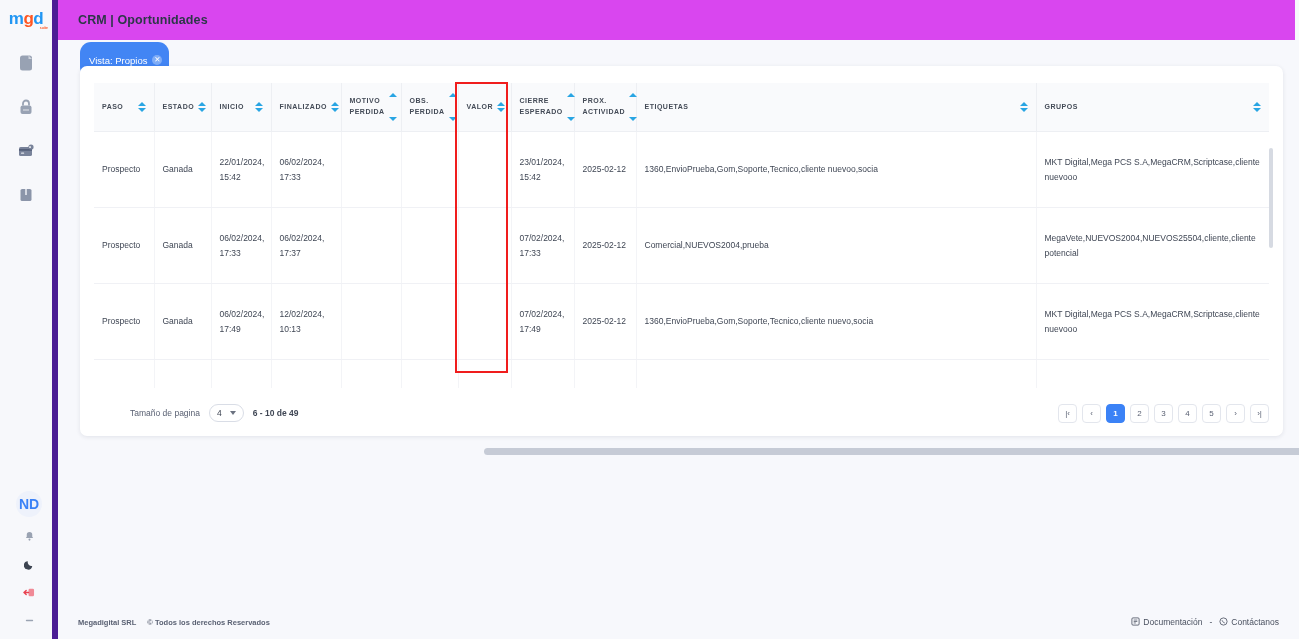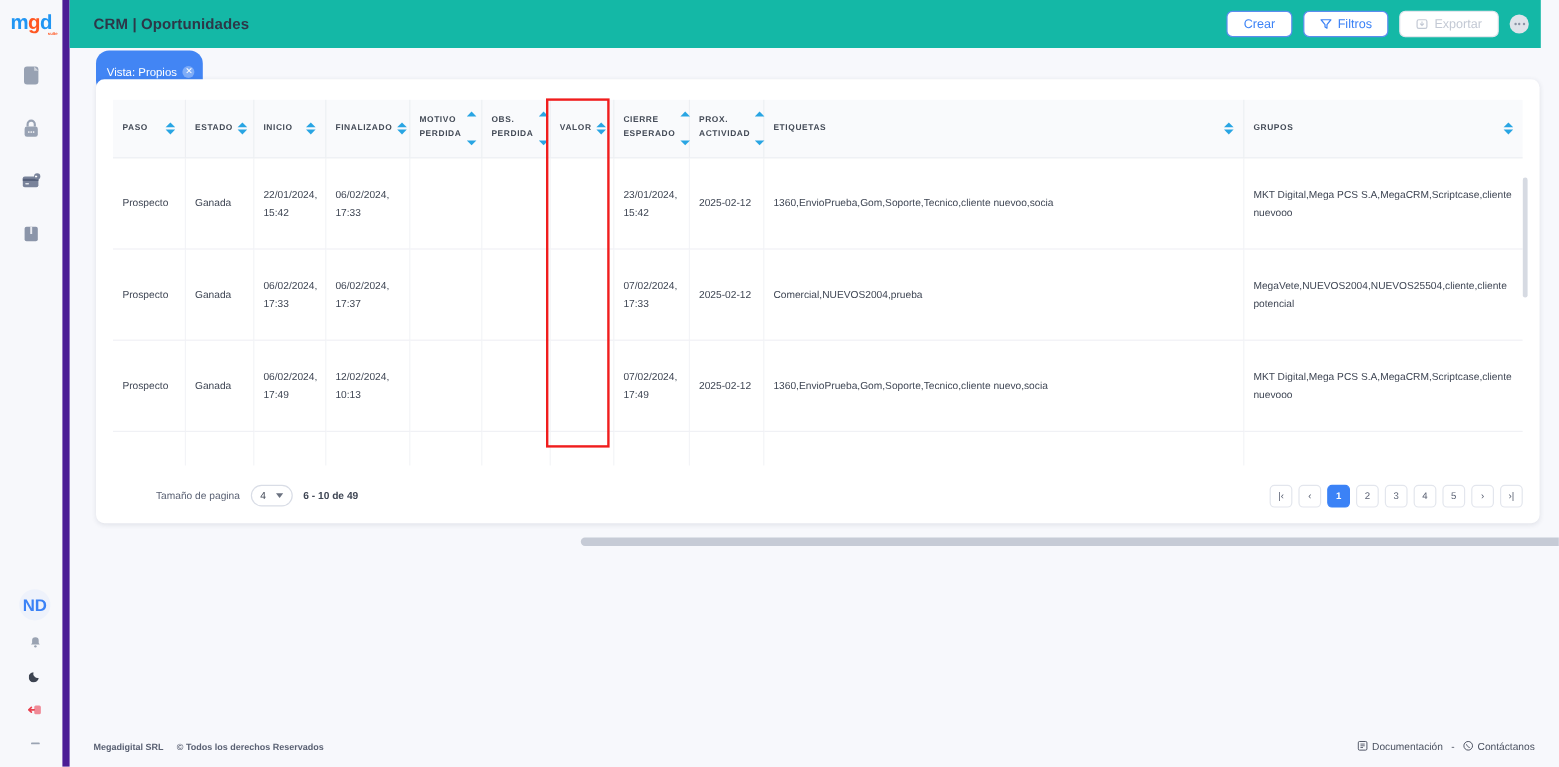--- a/index.html
+++ b/index.html
@@ -46,22 +46,22 @@
     width: 26px; height: 26px; border-radius: 50%;
     background: #eef2fb; color: #3b82f6;
     font-size: 14px; font-weight: 700;
     display: flex; align-items: center; justify-content: center;
     cursor: pointer;
   }
   .sb-mini { width: 16px; height: 16px; display:flex; align-items:center; justify-content:center; cursor:pointer;}
 
   
   .topbar {
-    position: absolute; left: 58px; top: 0; right: 15px; height: 40px;
-    background: #14b8a6;
+    position: absolute; left: 58px; top: 0; right: 4px; height: 40px;
+    background: #d946ef;
     display: flex; align-items: center;
   }
   .page-title {
     margin-left: 20px; font-size: 12.5px; font-weight: 700; color: #2d3748;
     letter-spacing: 0.1px;
   }
   .topbar-actions {
     margin-left: auto; margin-right: 10px;
     display: flex; align-items: center; gap: 9px;
   }
@@ -277,47 +277,20 @@
         <svg width="11" height="11" viewBox="0 0 12 12">
             <rect x="2" y="5.2" width="8" height="1.6" rx="0.8" fill="#9aa3b2"></rect>
           </svg>
       </span>
     </div>
   </div>
 </div>
 
 <div class="topbar">
   <div class="page-title">CRM | Oportunidades</div>
-  <div class="topbar-actions">
-    <div class="btn">
-      <span>Crear</span>
-    </div>
-    <div class="btn">
-      <span>
-        <svg width="10" height="10" viewBox="0 0 11 11">
-            <path d="M1 1.6 h9 L6.4 6 v3.4 L4.6 8.3 V6 Z" fill="none" stroke="#3b82f6" stroke-width="1.1" stroke-linejoin="round"></path>
-          </svg>
-      </span>
-      <span>Filtros</span>
-    </div>
-    <div class="btn disabled">
-      <span>
-        <svg width="10" height="10" viewBox="0 0 11 11">
-            <rect x="1" y="1.6" width="9" height="8" rx="1.6" fill="none" stroke="#c3c9d4" stroke-width="1.1"></rect>
-            <path d="M5.5 3.4 v3.4 M4 5.4 L5.5 6.9 L7 5.4" stroke="#c3c9d4" stroke-width="1" fill="none" stroke-linecap="round"></path>
-          </svg>
-      </span>
-      <span>Exportar</span>
-    </div>
-    <div class="kebab">
-        <i></i>
-        <i></i>
-        <i></i>
-      </div>
-  </div>
 </div>
 
 <div class="chip-row">
   <div class="chip">
     <span>Vista: Propios</span>
     <span class="x">✕</span>
   </div>
 </div>
 
 <div class="card">

